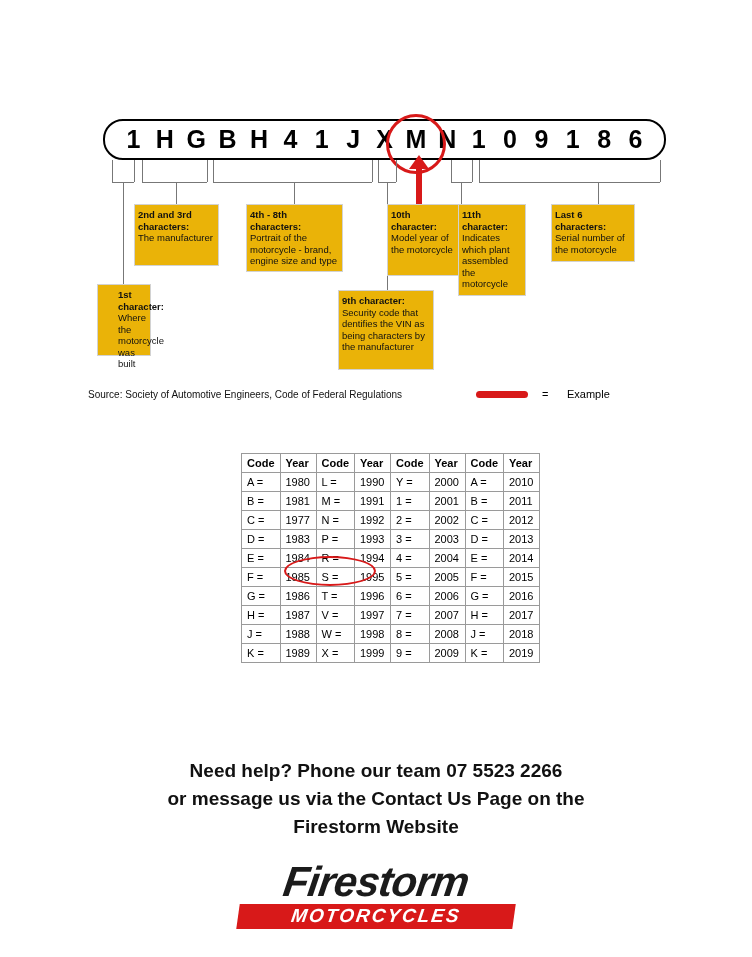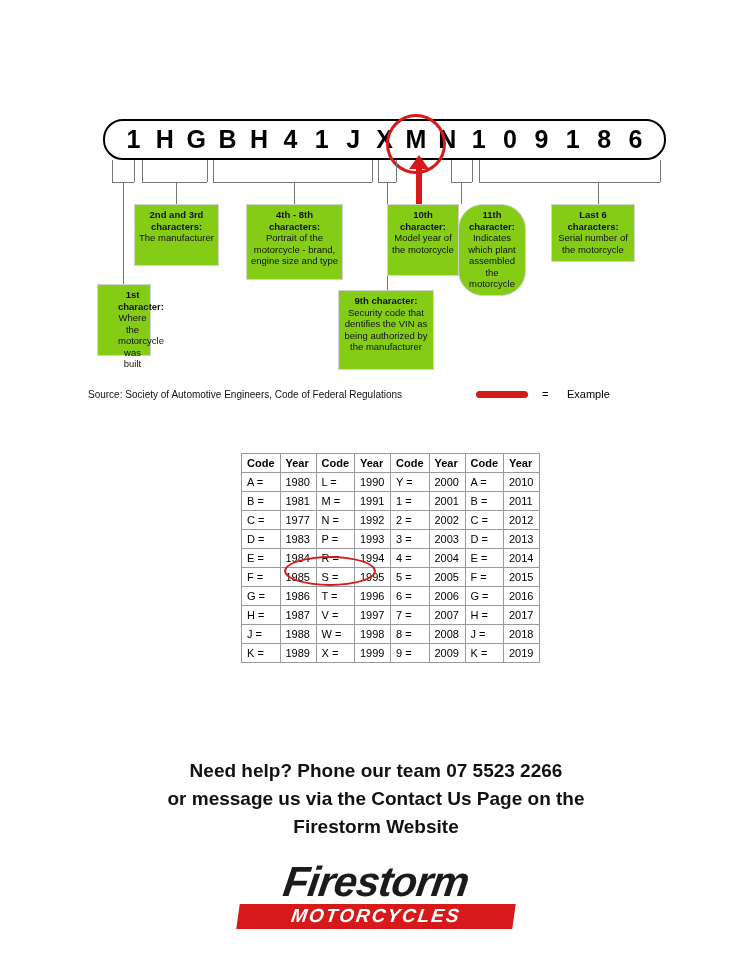--- a/index.html
+++ b/index.html
@@ -60,26 +60,25 @@
   .rule {
     position: absolute;
     background: #777;
   }
   .vline { width: 1px; }
   .hline { height: 1px; }
 
   
   .note {
     position: absolute;
-    background: #84cc16;
+    background: #eab308;
     border: 1px solid #d2d2d2;
     box-sizing: border-box;
     font-size: 9.5px;
     line-height: 11.5px;
-    text-align: center;
     padding: 4px 3px;
     color: #111;
   }
   .note b { font-weight: bold; }
 
   
   #vin-highlight-circle {
     position: absolute;
     left: 386px;
     top: 114px;
@@ -292,36 +291,36 @@
   <div class="note" style="left:97px; top:284px; width:54px; height:72px;padding-left:20px;">
     <b>1st character:</b><br>
     <span>Where the motorcycle was built</span>
   </div>
 
   <div class="note" style="left:134px; top:204px; width:85px; height:62px;">
     <b>2nd and 3rd characters:</b><br>
     <span>The manufacturer</span>
   </div>
 
-  <div class="note" style="left:246px; top:204px; width:97px; height:76px;">
+  <div class="note" style="left:246px; top:204px; width:97px; height:68px;">
     <b>4th - 8th characters:</b><br>
     <span>Portrait of the motorcycle - brand, engine size and type</span>
   </div>
 
   <div class="note" style="left:338px; top:290px; width:96px; height:80px;">
     <b>9th character:</b><br>
-    <span>Security code that dentifies the VIN as being authorized by the manufacturer</span>
+    <span>Security code that dentifies the VIN as being characters by the manufacturer</span>
   </div>
 
   <div class="note" style="left:387px; top:204px; width:72px; height:72px;">
     <b>10th character:</b><br>
     <span>Model year of the motorcycle</span>
   </div>
 
-  <div class="note" style="left:458px; top:204px; width:68px; height:92px;border-radius:25px;">
+  <div class="note" style="left:458px; top:204px; width:68px; height:92px;">
     <b>11th character:</b><br>
     <span>Indicates which plant assembled the motorcycle</span>
   </div>
 
   <div class="note" style="left:551px; top:204px; width:84px; height:58px;">
     <b>Last 6 characters:</b><br>
     <span>Serial number of the motorcycle</span>
   </div>
 
   <div id="source-line">Source:  Society of Automotive Engineers, Code of Federal Regulations</div>

